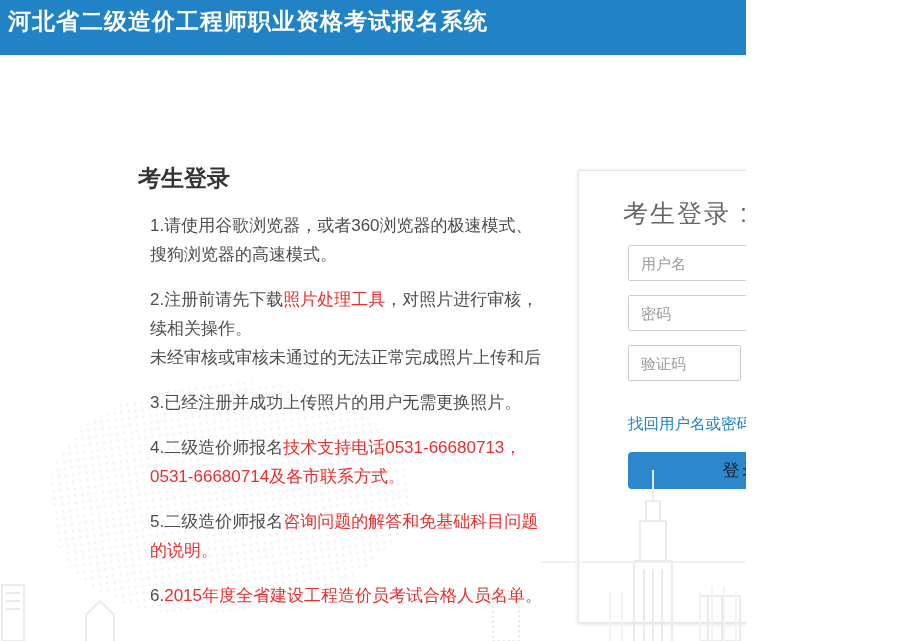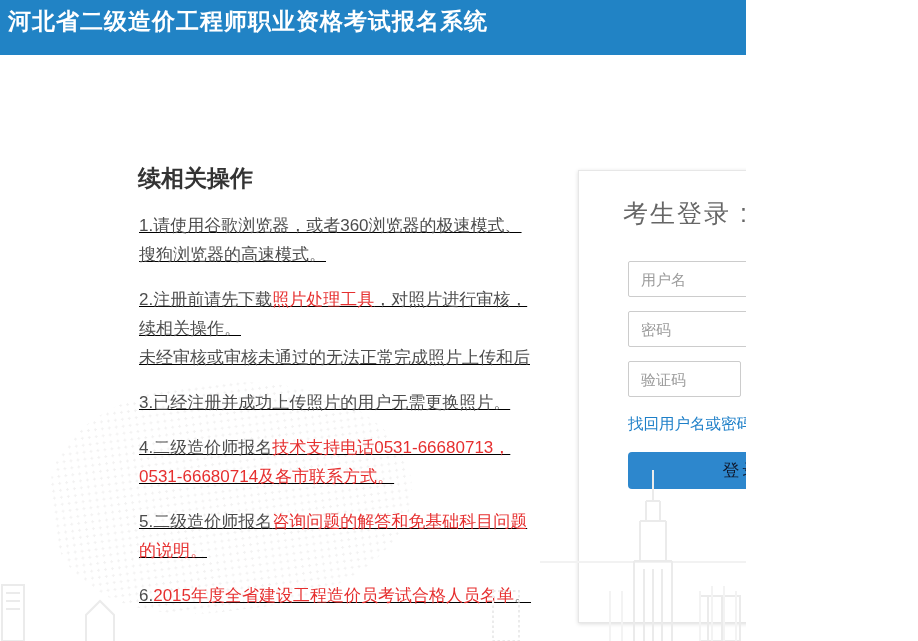--- a/index.html
+++ b/index.html
@@ -13,32 +13,32 @@
   
   .map-dots{position:absolute;left:52px;top:382px;width:360px;height:228px;z-index:0;
     background-image:radial-gradient(#ecebeb 1.2px,transparent 1.3px);
     background-size:7px 7px;border-radius:45% 60% 52% 48%;transform:rotate(-7deg);opacity:.65;}
   .map-dots2{position:absolute;left:820px;top:560px;width:120px;height:80px;z-index:0;
     background-image:radial-gradient(#efeeee 1.2px,transparent 1.3px);background-size:7px 7px;opacity:.6;}
 
   
   .tips{position:absolute;left:138px;top:163px;width:440px;z-index:3;}
   .tips h2{margin:0 0 17px 0;font-size:23px;font-weight:bold;color:#333;}
-  .tip-item{margin:0 0 16px 1px;text-decoration:underline;}
+  .tip-item{margin:0 0 16px 12px;}
   .tip-line{font-size:17px;line-height:29px;color:#4d4d4d;white-space:nowrap;}
   .tip-line .red{color:#e62f2f;cursor:pointer;}
 
   
   .panel{position:absolute;left:578px;top:170px;width:323px;height:453px;z-index:2;
     background:rgba(255,255,255,.93);border:1px solid #e7e7e7;box-shadow:0 1px 4px rgba(0,0,0,.14);
     box-sizing:border-box;}
   .panel h3{margin:0;position:absolute;left:44px;top:26px;font-size:25px;font-weight:normal;color:#666;letter-spacing:2px;}
   .field{position:absolute;left:49px;width:229px;height:36px;}
   .field input{width:100%;height:36px;box-sizing:border-box;border:1px solid #ccc;border-radius:2px;
-    padding:0 36px 0 12px;font-size:15px;color:#555;font-family:inherit;outline:none;background:#fff;margin-top:16px;}
+    padding:0 36px 0 12px;font-size:15px;color:#555;font-family:inherit;outline:none;background:#fff;}
   .field input::placeholder{color:#9b9b9b;opacity:1;}
   .field .ficon{position:absolute;right:9px;top:8px;width:20px;height:20px;pointer-events:none;}
   .f-user{top:74px;}
   .f-pass{top:124px;}
   .f-captcha{top:174px;width:113px;}
   .f-captcha input{padding:0 10px 0 12px;}
   .captcha-img{position:absolute;left:162px;top:172px;width:116px;height:42px;cursor:pointer;}
   .forgot{position:absolute;left:49px;top:243px;font-size:15.5px;color:#1d7fc8;cursor:pointer;}
   .login-btn{position:absolute;left:49px;top:281px;width:229px;height:37px;background:#2d87cd;border:none;
     border-radius:4px;color:#0f172a;font-size:17px;letter-spacing:3px;font-family:inherit;cursor:pointer;}
@@ -53,21 +53,21 @@
 <div class="page">
 
   <div class="header">
     <h1>河北省二级造价工程师职业资格考试报名系统</h1>
   </div>
 
   <div class="map-dots"></div>
   <div class="map-dots2"></div>
 
   <div class="tips">
-    <h2>续相关操作</h2>
+    <h2>考生登录</h2>
     <div>
         <div class="tip-item">
           <div class="tip-line"><span>1.请使用谷歌浏览器，或者360浏览器的极速模式、</span></div>
           <div class="tip-line"><span>搜狗浏览器的高速模式。</span></div>
         </div>
         <div class="tip-item">
           <div class="tip-line"><span>2.注册前请先下载</span><span class="red">照片处理工具</span><span>，对照片进行审核，</span></div>
           <div class="tip-line"><span>续相关操作。</span></div>
           <div class="tip-line"><span>未经审核或审核未通过的无法正常完成照片上传和后</span></div>
         </div>

